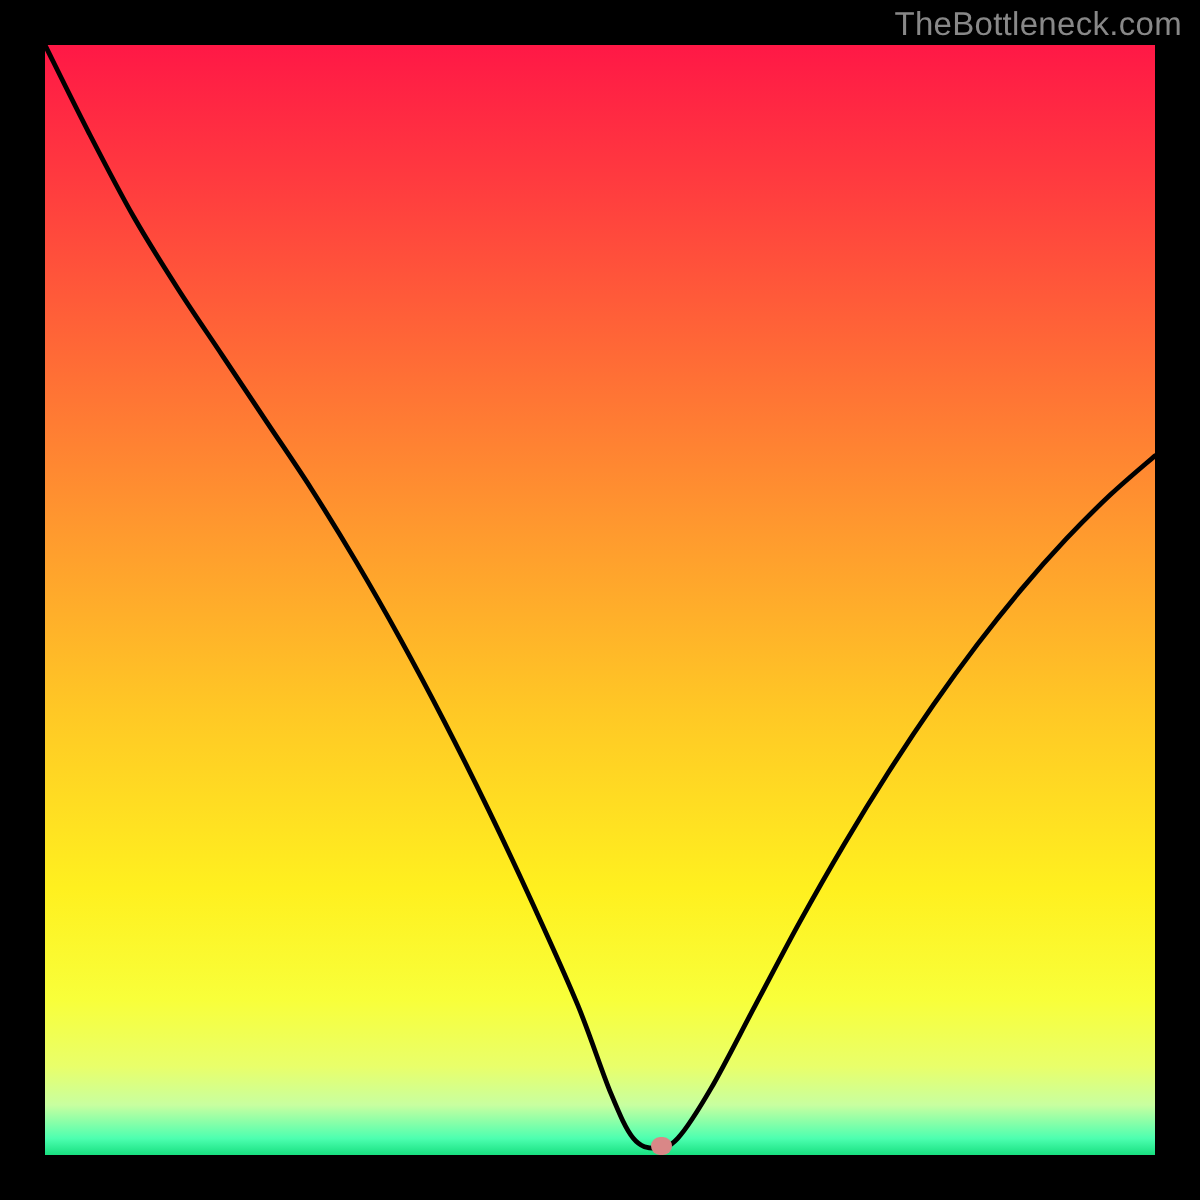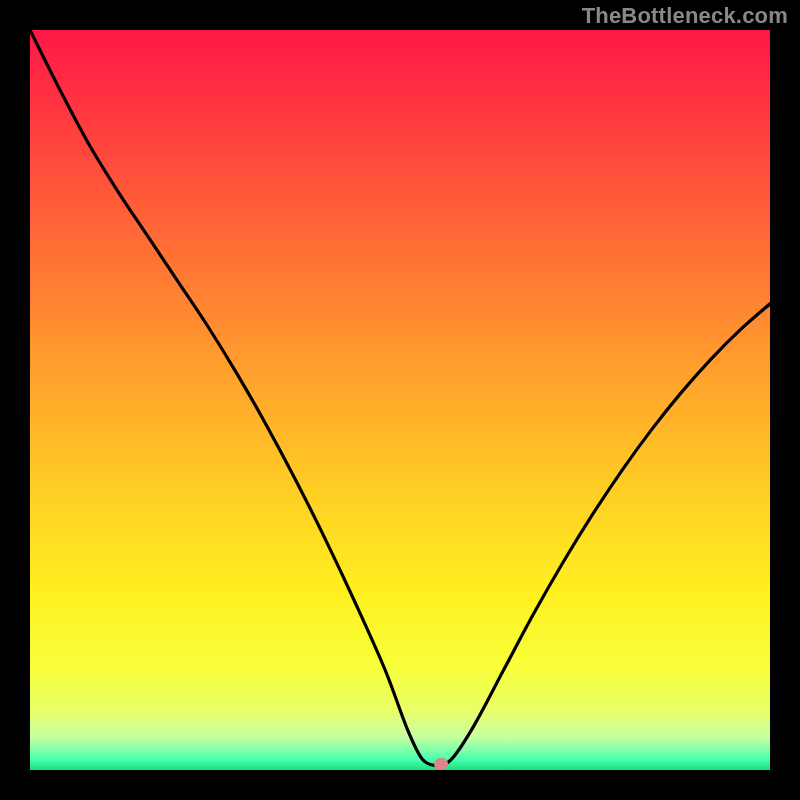--- a/index.html
+++ b/index.html
@@ -18,21 +18,21 @@
     width: 800px;
     height: 800px;
     background: #000;
   }
   .watermark {
     position: absolute;
     top: 3px;
     right: 12px;
     color: #888;
     font-size: 22px;
-    font-weight: 700;
+    font-weight: 400;
     letter-spacing: 0.2px;
     z-index: 10;
   }
   .plot {
     position: absolute;
     left: 30px;
     top: 30px;
     width: 740px;
     height: 740px;
     overflow: hidden;

